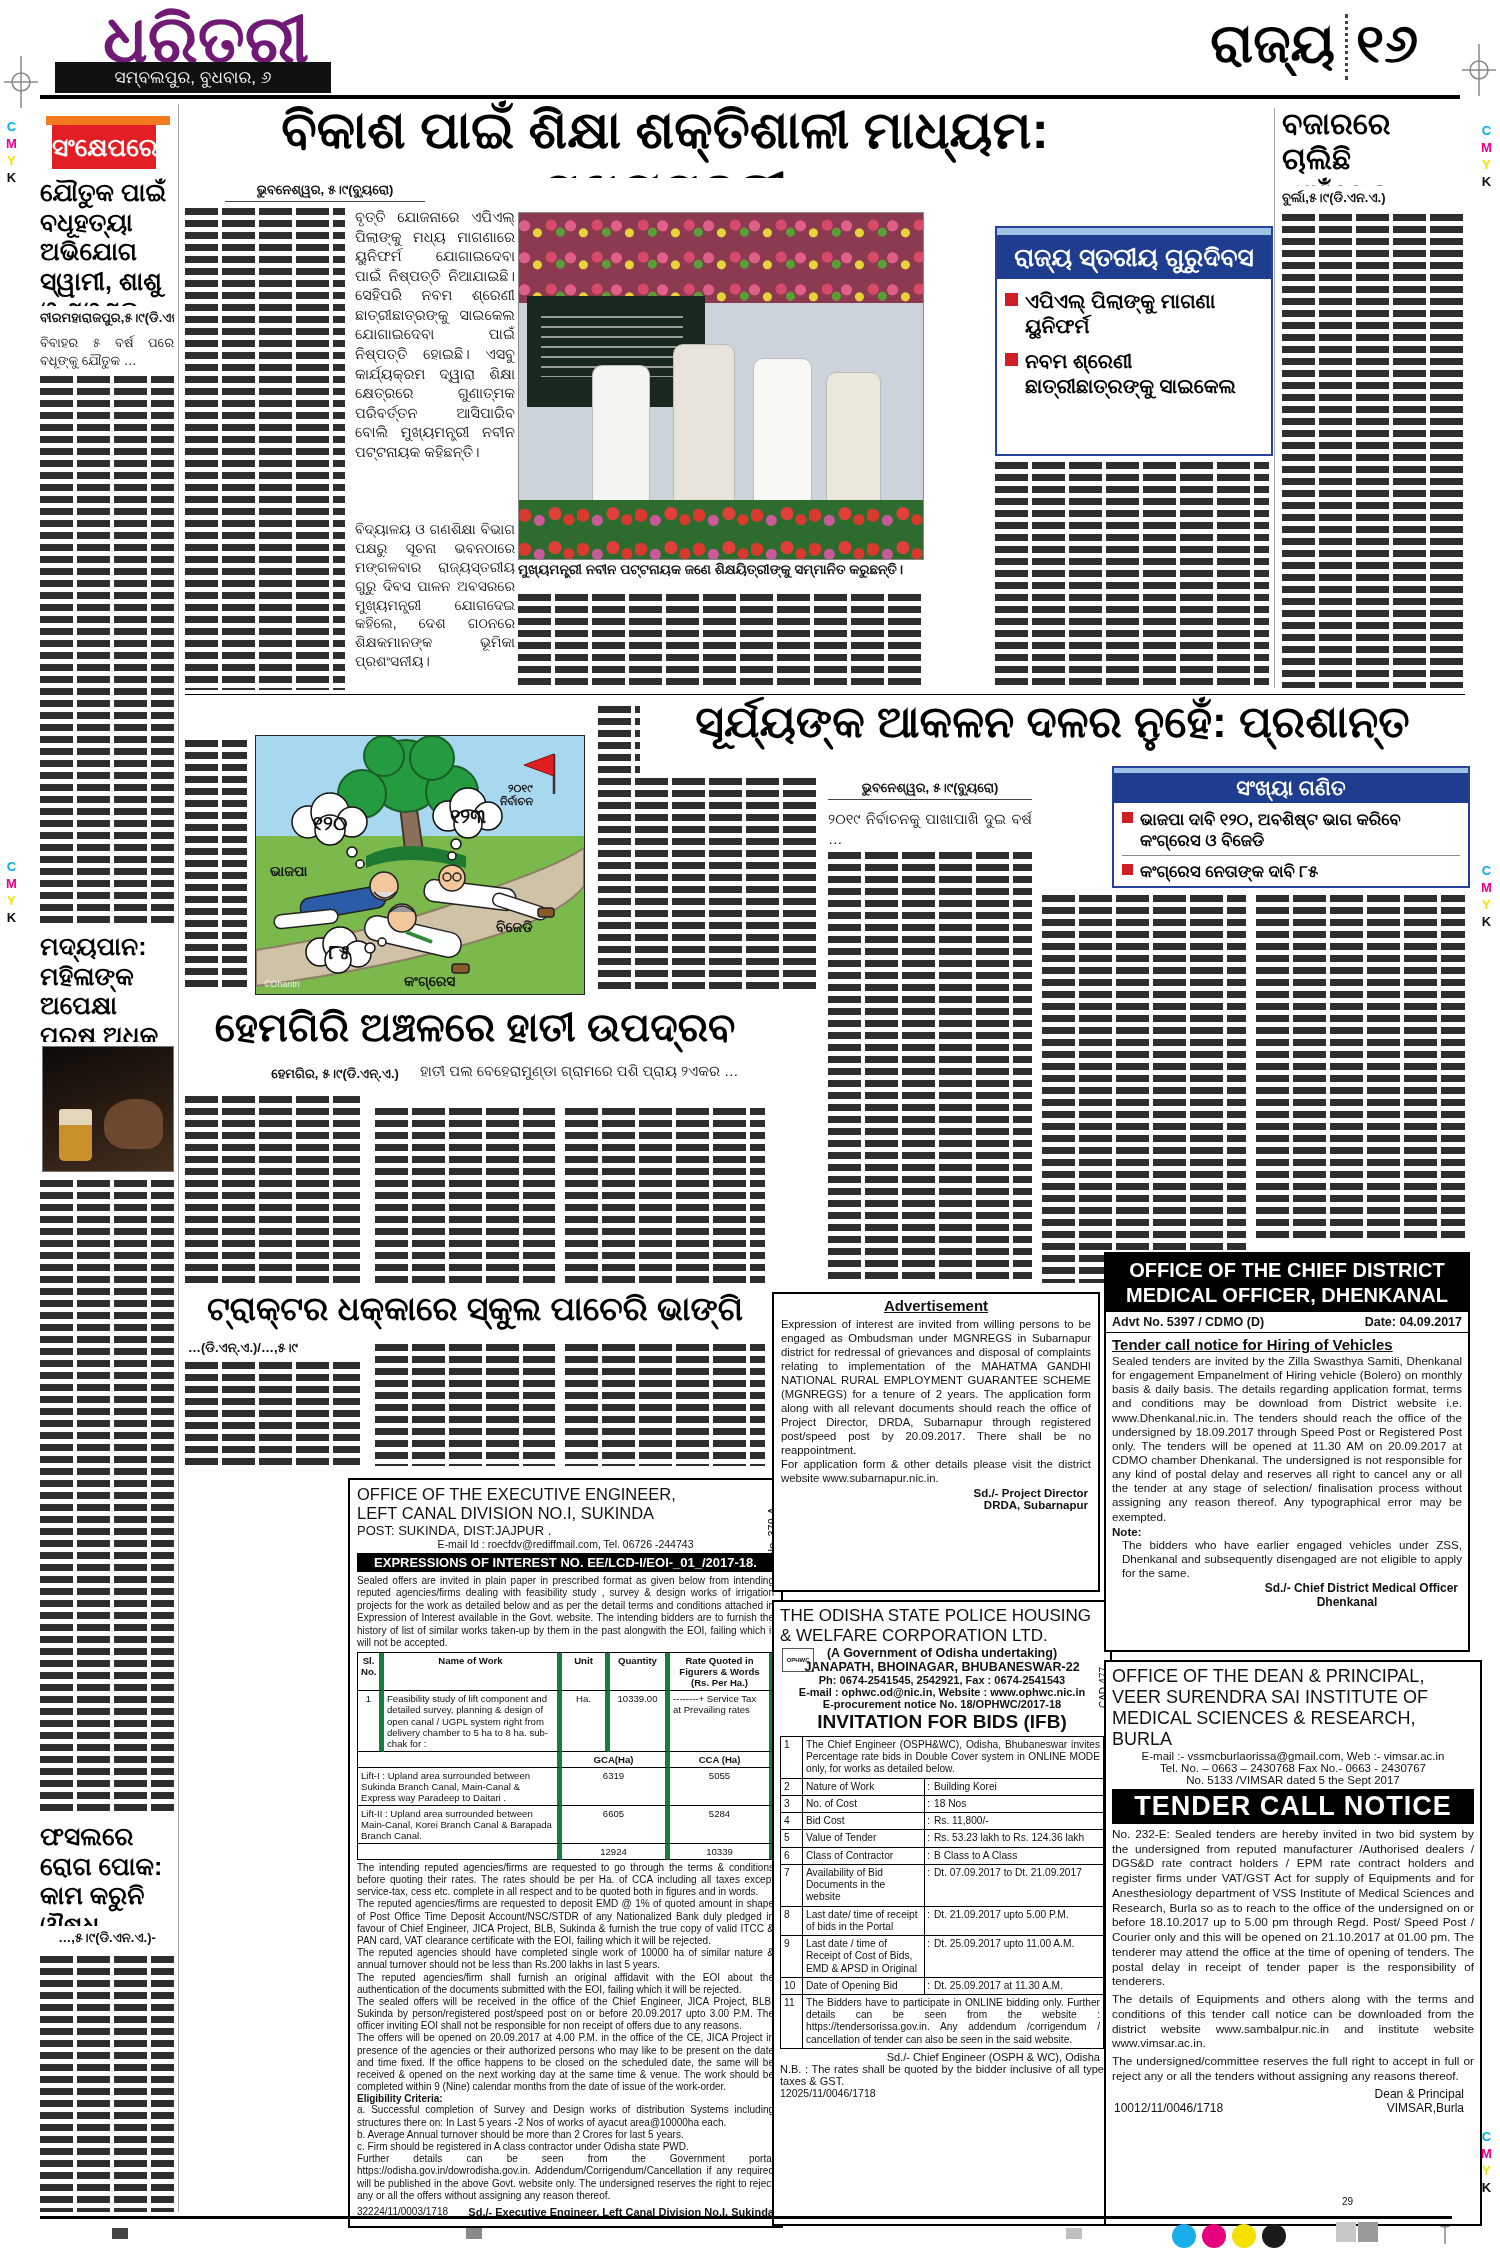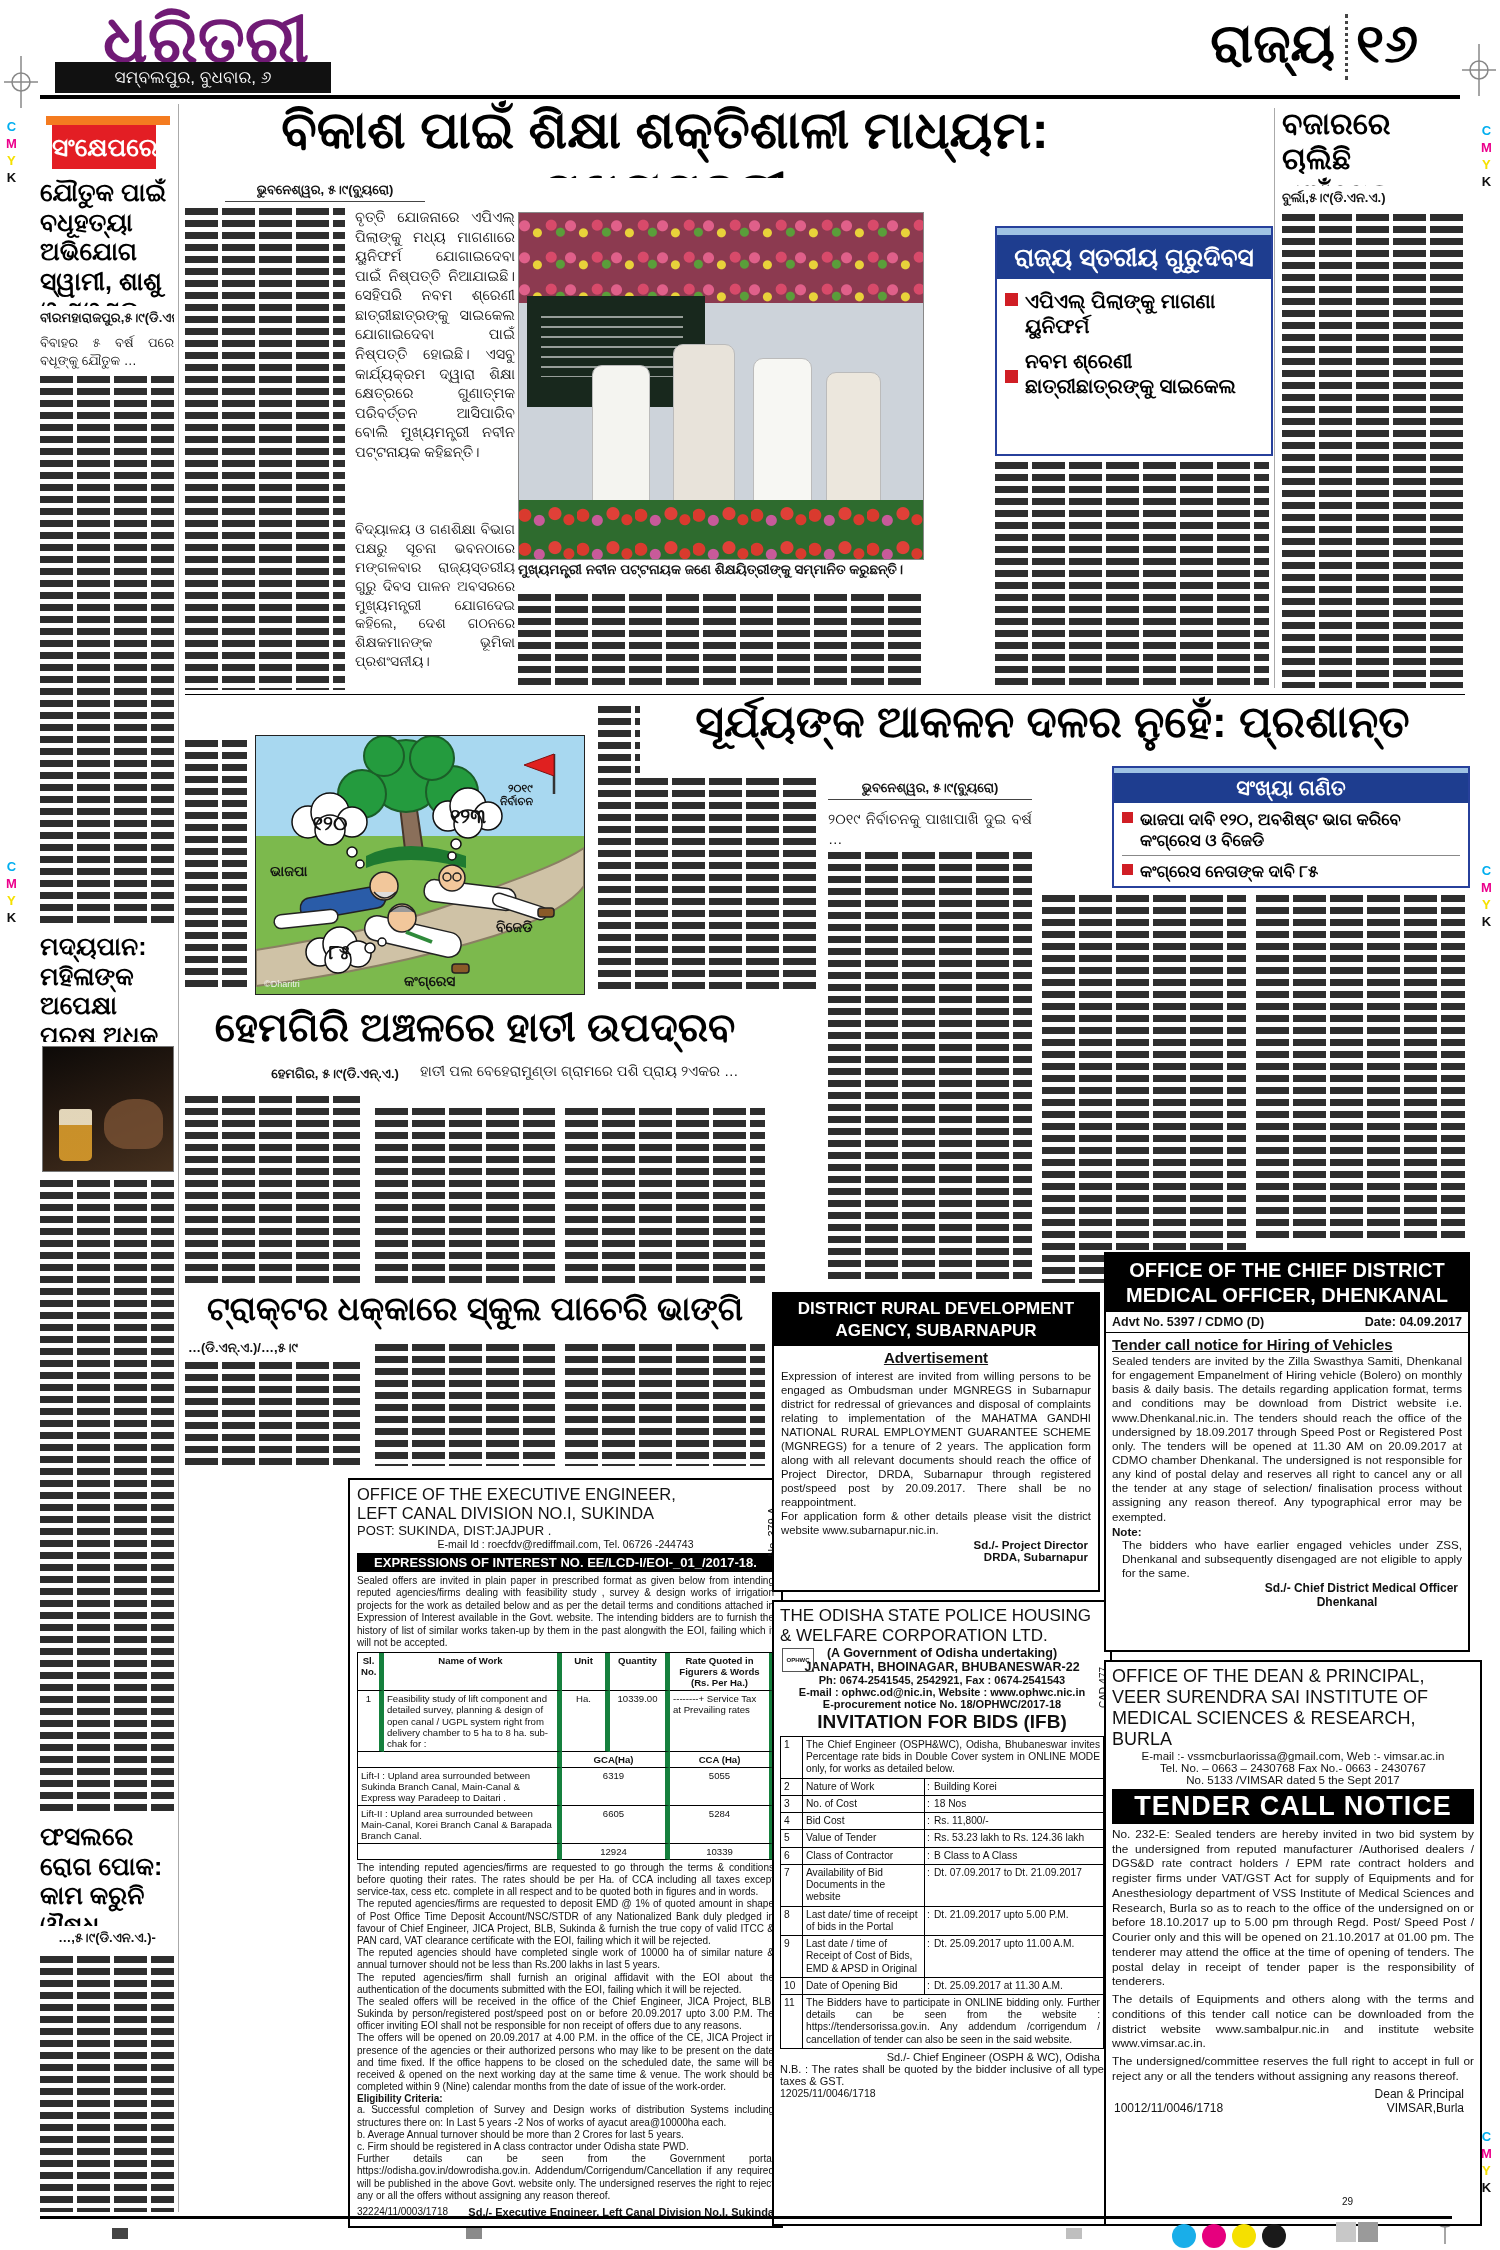--- a/index.html
+++ b/index.html
@@ -157,21 +157,21 @@
   <div class="abs tx" style="left:518px;top:594px;width:404px;height:96px;"></div>
 
   <div class="abs infobox" style="left:995px;top:226px;width:274px;height:226px;">
     <div class="ib-top"></div>
     <div class="ib-cap" style="height:44px;line-height:44px;font-size:25px;">ରାଜ୍ୟ ସ୍ତରୀୟ ଗୁରୁଦିବସ</div>
     <div style="padding:10px 8px 0 8px;">
       <div class="ib-item" style="font-size:20px;line-height:1.25;margin-bottom:10px;">
         <span class="sq"></span>
         <span>ଏପିଏଲ୍ ପିଲାଙ୍କୁ ମାଗଣା ୟୁନିଫର୍ମ</span>
       </div>
-      <div class="ib-item" style="font-size:20px;line-height:1.25;align-items:center;">
+      <div class="ib-item" style="font-size:20px;line-height:1.25;">
         <span class="sq"></span>
         <span>ନବମ ଶ୍ରେଣୀ ଛାତ୍ରୀଛାତ୍ରଙ୍କୁ ସାଇକେଲ</span>
       </div>
     </div>
   </div>
   <div class="abs tx" style="left:995px;top:462px;width:274px;height:226px;"></div>
 
   <div class="abs vr" style="left:1274px;top:108px;height:580px;"></div>
   <div class="abs odia-head" style="left:1282px;top:106px;width:184px;height:80px;font-size:30px;">ବଜାରରେ ଚାଲିଛି ଝୁଆଁଖେଳ</div>
   <div class="abs dl" style="left:1282px;top:190px;width:184px;text-align:left;">ବୁର୍ଲା,୫।୯(ଡି.ଏନ.ଏ.)</div>
@@ -338,24 +338,20 @@
     <div class="just" style="line-height:1.22;">b. Average Annual turnover should be more than 2 Crores for last 5 years.</div>
     <div class="just" style="line-height:1.22;">c. Firm should be registered in A class contractor under Odisha state PWD.</div>
     <div class="just" style="line-height:1.22;">Further details can be seen from the Government portal https://odisha.gov.in/dowrodisha.gov.in. Addendum/Corrigendum/Cancellation if any required will be published in the above Govt. website only. The undersigned reserves the right to reject any or all the offers without assigning any reason thereof.</div>
     <div style="display:flex;justify-content:space-between;margin-top:4px;">
       <span style="font-size:10px;">32224/11/0003/1718</span>
       <span style="font-weight:bold;font-size:11px;">Sd./- Executive Engineer, Left Canal Division No.I, Sukinda</span>
     </div>
   </div>
 
   <div class="notice" style="left:772px;top:1292px;width:324px;height:296px;">
-    <div class="nbar" style="font-size:17px;line-height:1.3;padding:4px 2px;">
-      <div>DISTRICT RURAL DEVELOPMENT</div>
-      <div>AGENCY, SUBARNAPUR</div>
-    </div>
     <div class="center" style="font-size:15px;font-weight:bold;text-decoration:underline;margin:3px 0;">Advertisement</div>
     <div class="just" style="font-size:11.3px;line-height:1.24;padding:0 7px;">Expression of interest are invited from willing persons to be engaged as Ombudsman under MGNREGS in Subarnapur district for redressal of grievances and disposal of complaints relating to implementation of the MAHATMA GANDHI NATIONAL RURAL EMPLOYMENT GUARANTEE SCHEME (MGNREGS) for a tenure of 2 years. The application form along with all relevant documents should reach the office of Project Director, DRDA, Subarnapur through registered post/speed post by 20.09.2017. There shall be no reappointment.</div>
     <div class="just" style="font-size:11.3px;line-height:1.24;padding:0 7px;">For application form &amp; other details please visit the district website www.subarnapur.nic.in.</div>
     <div style="text-align:right;font-weight:bold;font-size:11.5px;padding:2px 10px 0 0;">Sd./- Project Director</div>
     <div style="text-align:right;font-weight:bold;font-size:11.5px;padding:0 10px;">DRDA, Subarnapur</div>
   </div>
 
   <div class="notice" style="left:772px;top:1600px;width:324px;height:614px;padding:4px 6px;">
     <div class="rot abs" style="right:-14px;top:80px;font-size:10px;">CAD-477</div>
     <div class="nhead" style="font-size:17px;">THE ODISHA STATE POLICE HOUSING</div>

